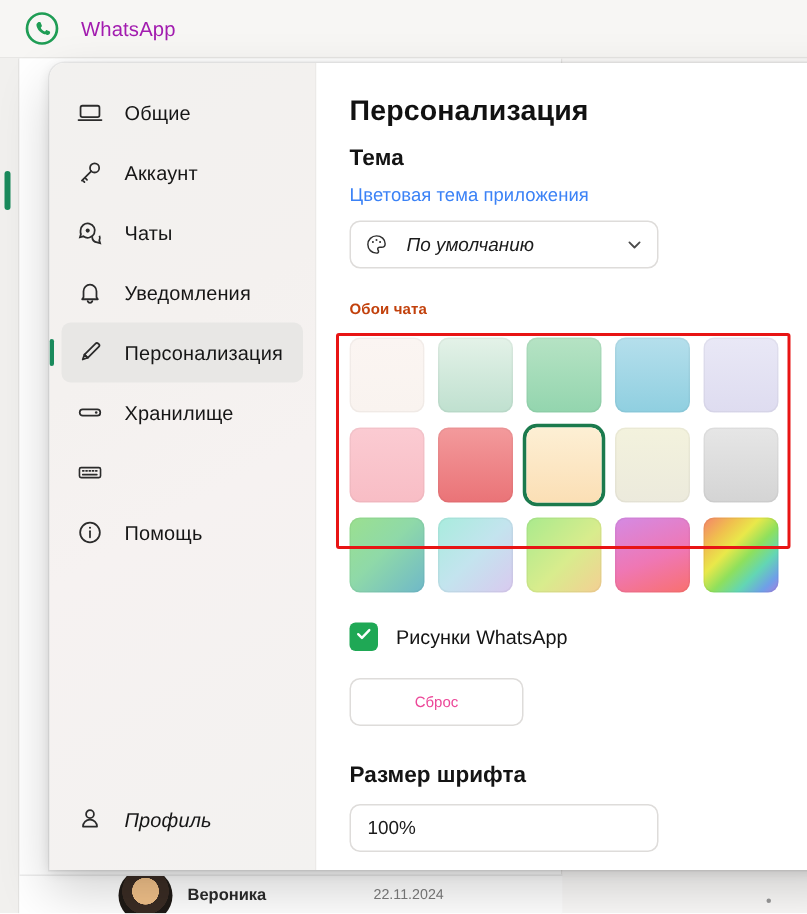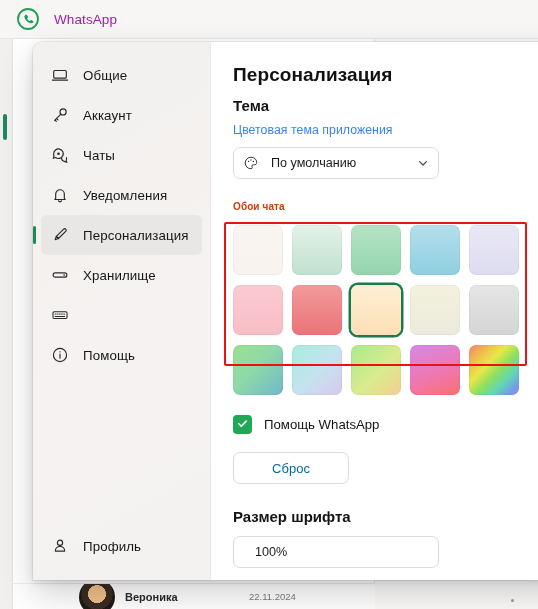--- a/index.html
+++ b/index.html
@@ -99,21 +99,21 @@
   .nav-ico {
     width: 26px; margin-left: 6px; flex: none;
     display: flex; align-items: center; justify-content: center;
     color: #2b2b2b;
   }
   .nav-ico svg { display: block; }
   .nav-label {
     margin-left: 10px; font-size: 13.3px; color: #161616; letter-spacing: .1px;
     white-space: nowrap;
   }
-  .nav-profile { position: absolute; left: 0; right: 4px; bottom: 14px; }
+  .nav-profile { position: absolute; left: 0; right: 4px; bottom: 14px; font-style: italic; }
 
   
   .content {
     position: relative; flex: 1; height: 100%;
     background: #ffffff; overflow: hidden;
     padding: 22px 0 0 0;
   }
   .content-inner { padding: 0 26px 0 22px; }
   .page-title {
     font-size: 19px; font-weight: bold; color: #111111; letter-spacing: .1px;
@@ -123,21 +123,21 @@
   }
   .section-sub {
     margin-top: 9px; font-size: 12.3px; color: #3b82f6; letter-spacing: .05px;
   }
   .select-box {
     margin-top: 10px; width: 206px; height: 32px;
     border: 1px solid #dedcda; border-radius: 7px; background: #ffffff;
     display: flex; align-items: center; padding: 0 9px;
   }
   .select-ico { width: 20px; flex: none; display: flex; align-items: center; color: #2f2f2f; }
-  .select-val { margin-left: 8px; flex: 1; font-size: 12.6px; color: #1b1b1b; }
+  .select-val { margin-left: 8px; flex: 1; font-size: 12.6px; color: #1b1b1b; font-style: italic; }
   .select-caret { flex: none; color: #4a4a4a; display: flex; align-items: center; }
 
   
   .highlight-box {
     position: absolute; left: 13px; top: 180px; width: 303px; height: 144px;
     border: 2.5px solid #e81414; border-radius: 2px; pointer-events: none; z-index: 5;
   }
 
   .wallpaper-title {
     margin-top: 22px; font-size: 10px; color: #c2410c; letter-spacing: .1px;
@@ -159,28 +159,28 @@
   .checkbox {
     width: 19px; height: 19px; border-radius: 4px; background: #1fa855;
     display: flex; align-items: center; justify-content: center; flex: none;
   }
   .check-label { margin-left: 12px; font-size: 13.2px; color: #141414; }
 
   .reset-btn {
     margin-top: 18px; width: 116px; height: 32px;
     border: 1px solid #dedcda; border-radius: 7px; background: #ffffff;
     display: flex; align-items: center; justify-content: center;
-    font-size: 13px; color: #0369a1; cursor: default;
+    font-size: 10px; color: #ec4899; cursor: default;
   }
 
   .fontsize-title { margin-top: 24px; font-size: 15px; color: #141414; }
   .fontsize-select {
     margin-top: 11px; width: 206px; height: 32px;
     border: 1px solid #dedcda; border-radius: 7px; background: #ffffff;
-    display: flex; align-items: center; padding: 0 21px;
+    display: flex; align-items: center; padding: 0 11px;
     font-size: 12.6px; color: #1b1b1b;
   }
 
   
   .content-scrollbar {
     position: absolute; right: 5px; top: 14px; width: 5px; height: 466px;
     border-radius: 3px; background: transparent;
   }
   .content-scrollbar .thumb {
     position: absolute; left: 0; top: 0; width: 5px; height: 378px;
@@ -370,21 +370,21 @@
           </div>
 
         <div class="check-row">
           <span class="checkbox" style="background: rgb(31, 168, 85);">
             <span>
               <svg width="13" height="13" viewBox="0 0 14 14" fill="none" stroke="#ffffff" stroke-width="1.7">
                 <path d="M3 7.3l2.7 2.7L11 4.4" stroke-linecap="round" stroke-linejoin="round"></path>
               </svg>
             </span>
           </span>
-          <span class="check-label">Помощь WhatsApp</span>
+          <span class="check-label">Рисунки WhatsApp</span>
         </div>
 
         <div class="reset-btn">Сброс</div>
 
         <h2 class="fontsize-title">Размер шрифта</h2>
         <div class="fontsize-select">100%</div>
       </div>
 
       <div class="highlight-box" style="border-color: rgb(232, 20, 20);"></div>
 

